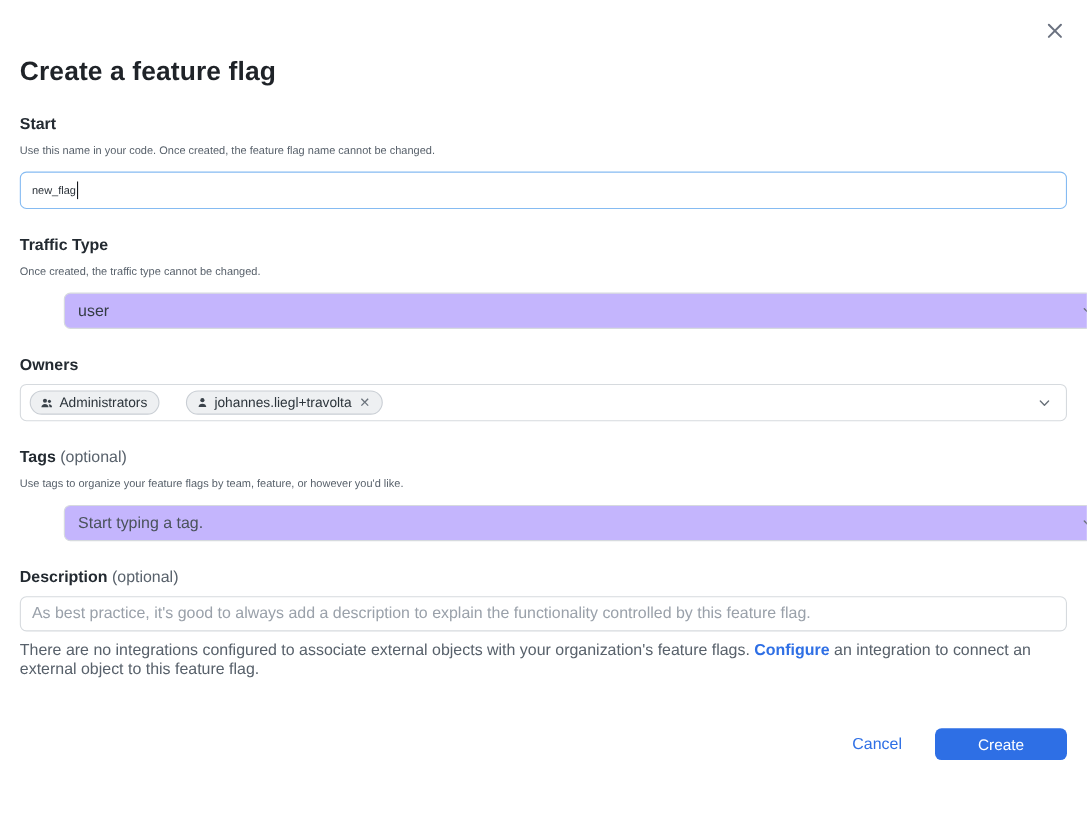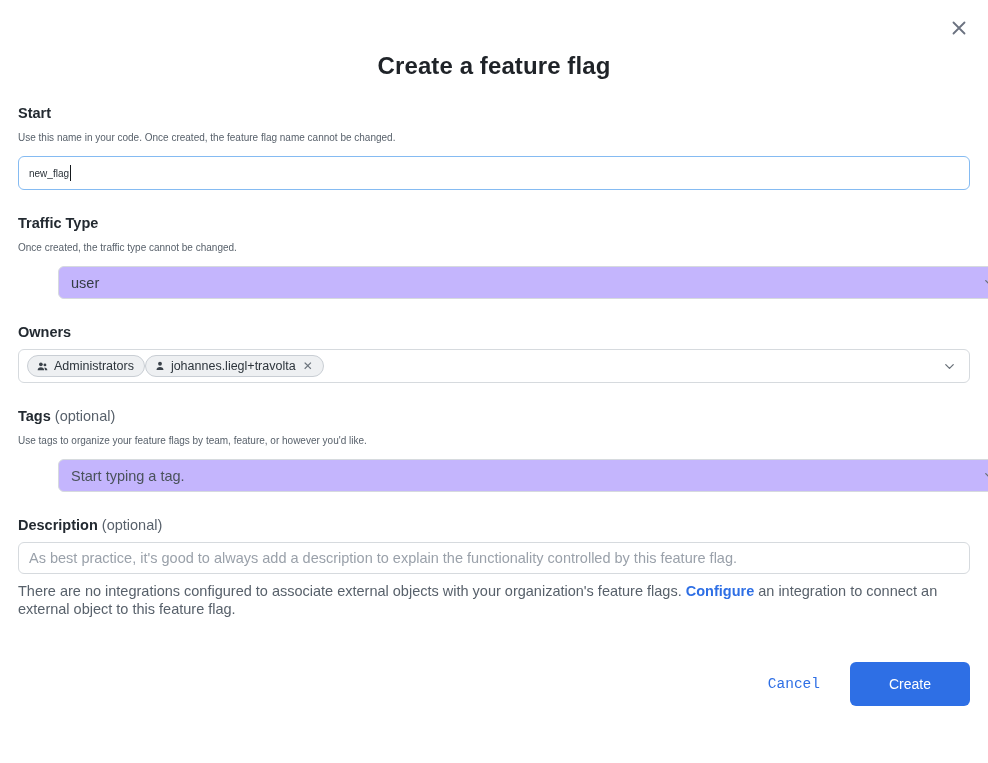--- a/index.html
+++ b/index.html
@@ -18,21 +18,21 @@
     position:relative;
     font-size:14.5px;
   }
   .close-btn{
     position:absolute;top:15px;right:16px;
     width:26px;height:26px;border:none;background:transparent;
     cursor:pointer;display:flex;align-items:center;justify-content:center;
   }
   .container{padding:52px 18px 0 18px;}
   h1{
-    font-size:24px;font-weight:700;color:#1f2328;letter-spacing:.1px;text-align:center;
+    font-size:24px;font-weight:700;color:#1f2328;letter-spacing:.1px;
   }
   .field-label{
     font-weight:700;font-size:14.5px;color:#232a31;margin-top:25px;
   }
   .field-label .optional{font-weight:400;color:var(--muted);}
   .helper{
     color:var(--muted);font-size:10px;margin-top:8px;line-height:18px;
   }
   .text-input{
     margin-top:9px;height:34px;width:100%;
@@ -46,21 +46,21 @@
     margin-top:9px;height:33px;width:100%;
     border:1px solid var(--border);border-radius:6px;
     display:flex;align-items:center;padding:0 12px;
     font-size:14.5px;color:#343c44;background:#c4b5fd;cursor:pointer;margin-left:40px;
   }
   .select .spacer{flex:1;}
   .select .placeholder-dark{color:#4a525b;}
   .chips-field{
     margin-top:9px;min-height:34px;width:100%;
     border:1px solid var(--border);border-radius:6px;
-    display:flex;align-items:center;gap:0;padding:0 12px 0 8px;
+    display:flex;align-items:center;gap:24px;padding:0 12px 0 8px;
     background:#fff;cursor:pointer;
   }
   .chip{
     display:inline-flex;align-items:center;gap:5px;
     background:#eef0f2;border:1px solid #c9ced4;border-radius:999px;
     padding:3px 10px 3px 8px;font-size:12.5px;color:#2c343b;
   }
   .chip .remove{
     font-size:12px;color:#6b737c;cursor:pointer;line-height:1;margin-left:2px;
   }
@@ -75,25 +75,25 @@
     color:var(--muted);font-size:14.5px;margin-top:8px;line-height:18px;
     max-width:952px;
   }
   .link{color:var(--accent);font-weight:700;text-decoration:none;cursor:pointer;}
   .footer{
     display:flex;justify-content:flex-end;align-items:center;
     gap:30px;margin-top:44px;
   }
   .cancel-link{
     color:var(--accent);font-size:14.5px;background:none;border:none;cursor:pointer;
-    font-family:Liberation Mono, monospace;
+    font-family:Liberation Sans, sans-serif;
   }
   .create-btn{
     background:var(--accent);color:#fff;border:none;border-radius:6px;
-    width:120px;height:44px;font-size:14px;cursor:pointer;
+    width:120px;height:29px;font-size:14px;cursor:pointer;
     font-family:inherit;
   }
   .chev{flex:none;display:flex;align-items:center;}
 </style>
 </head>
 <body>
 
 <button class="close-btn" aria-label="Close">
   <svg width="22" height="22" viewBox="0 0 24 24">
     <path d="M6 6 L18 18 M18 6 L6 18" stroke="#6b7280" stroke-width="2" stroke-linecap="round" fill="none"></path>

